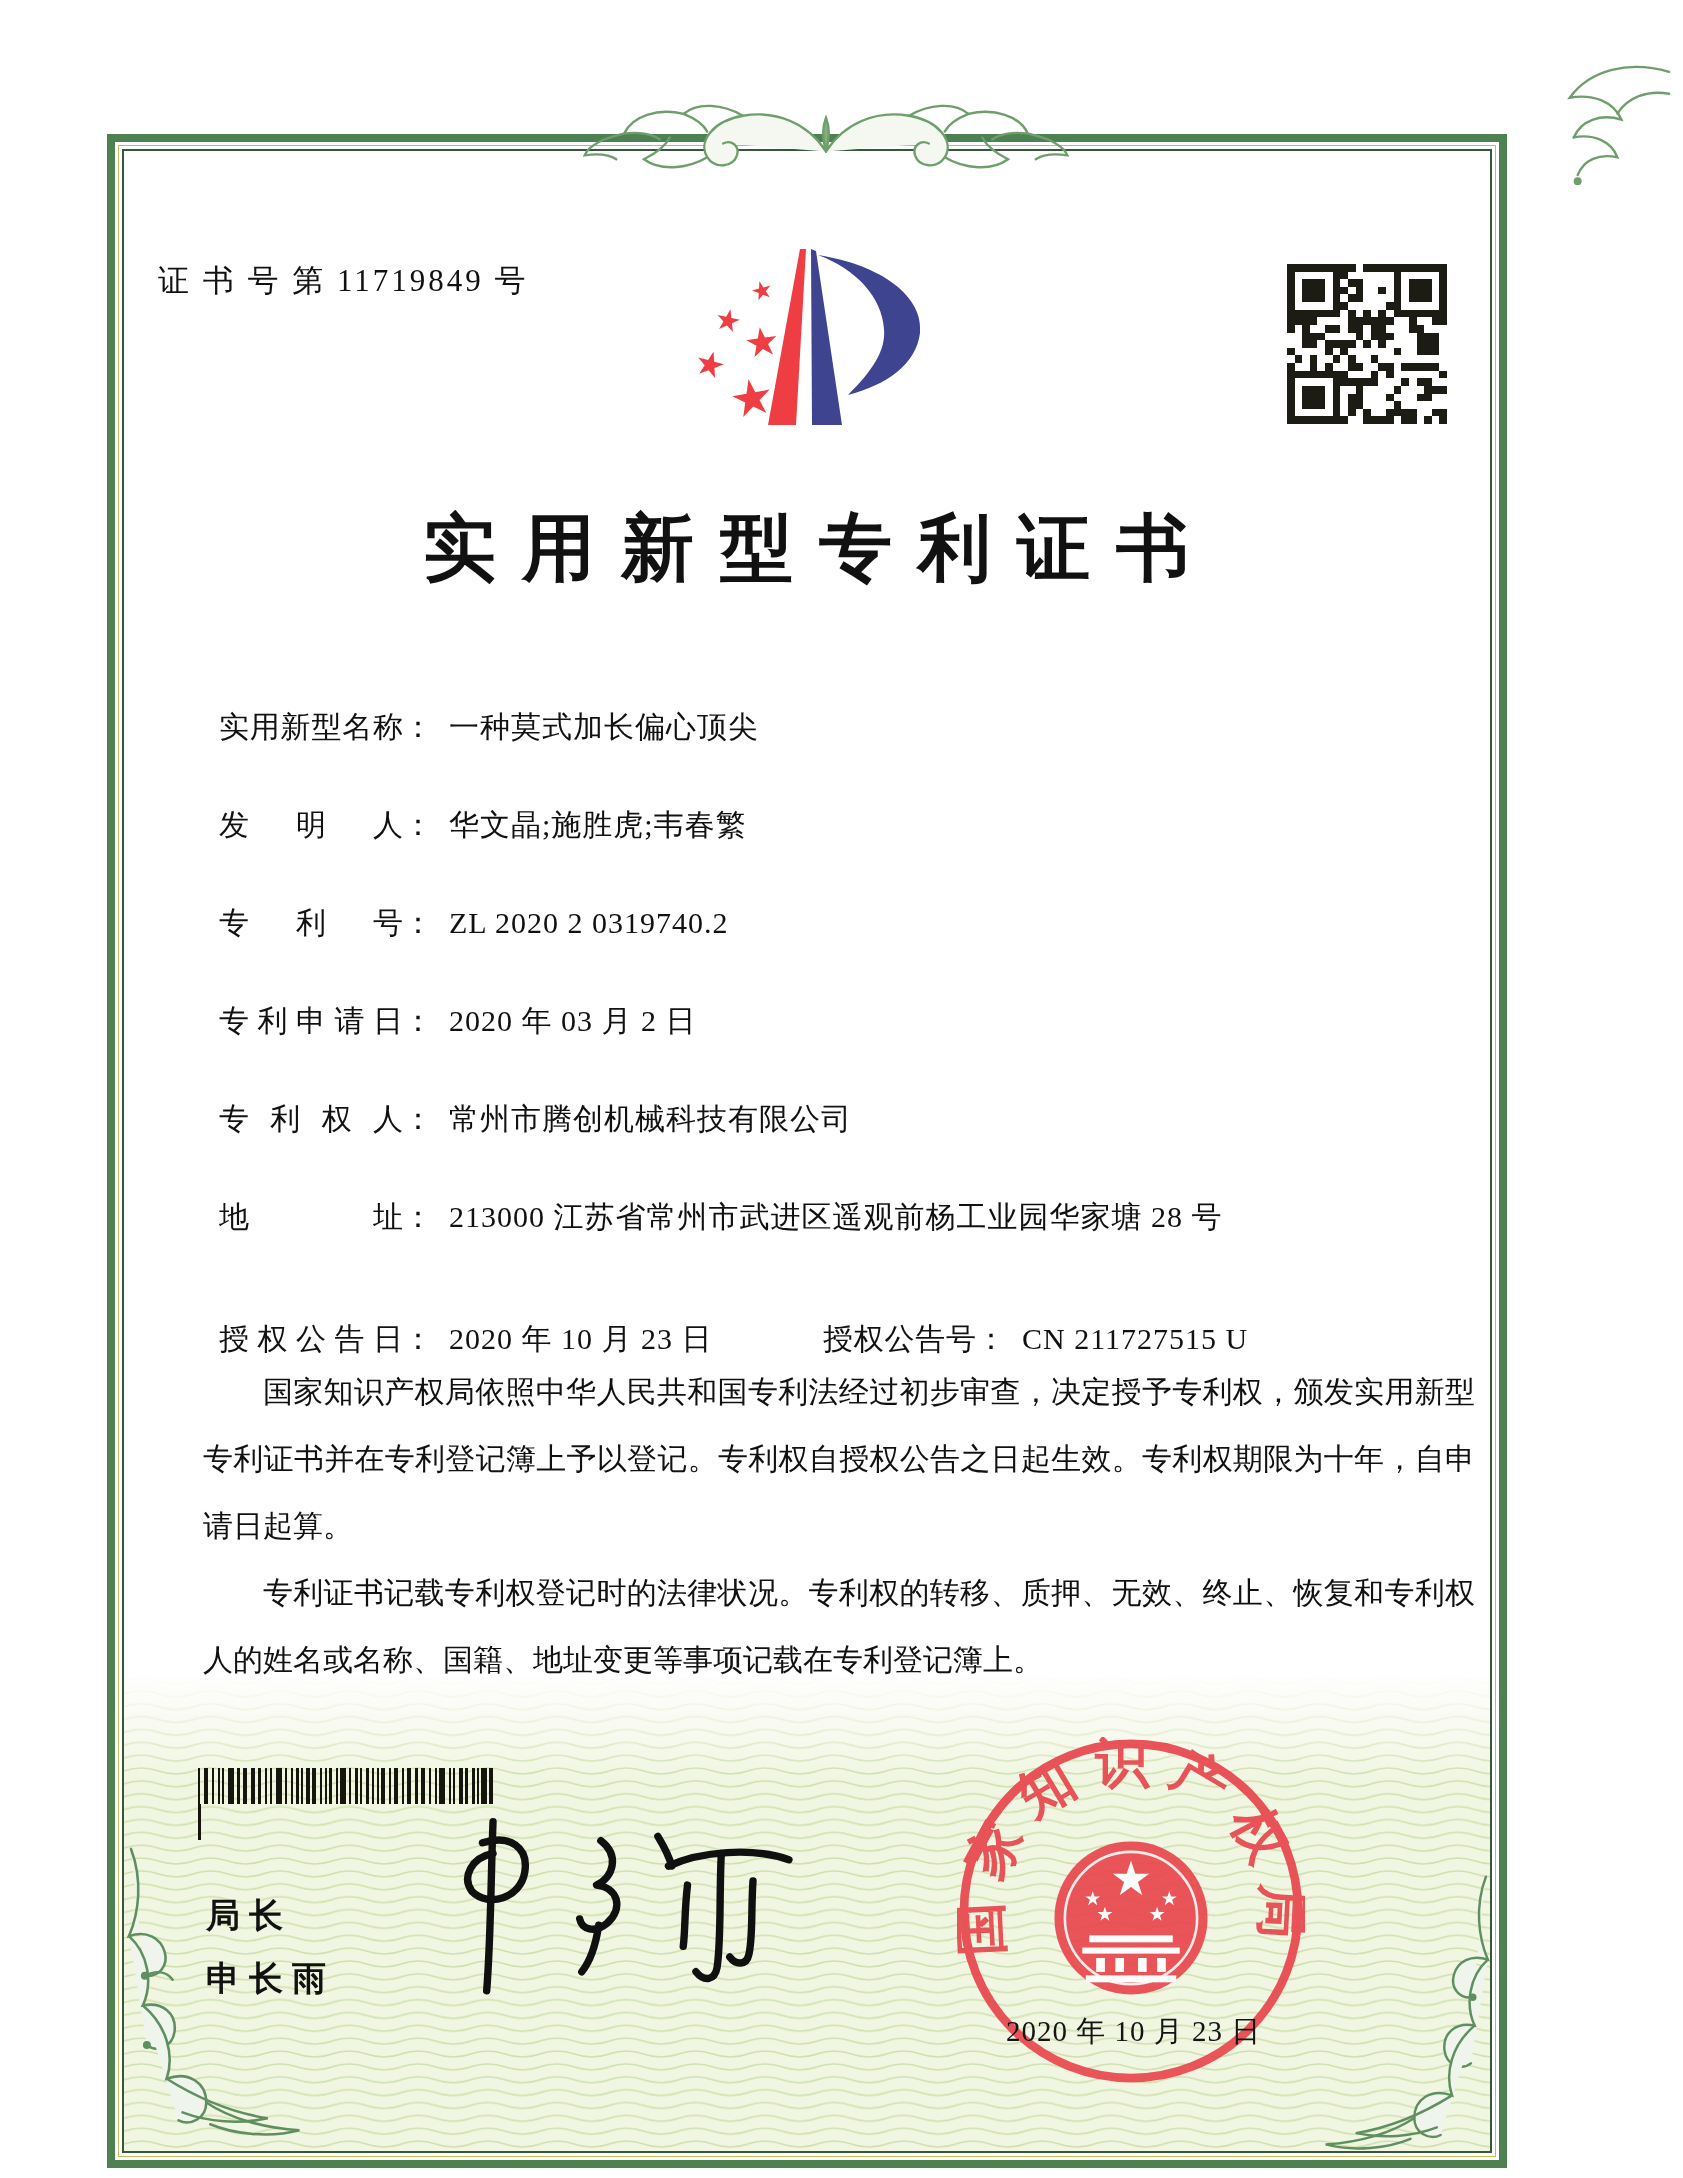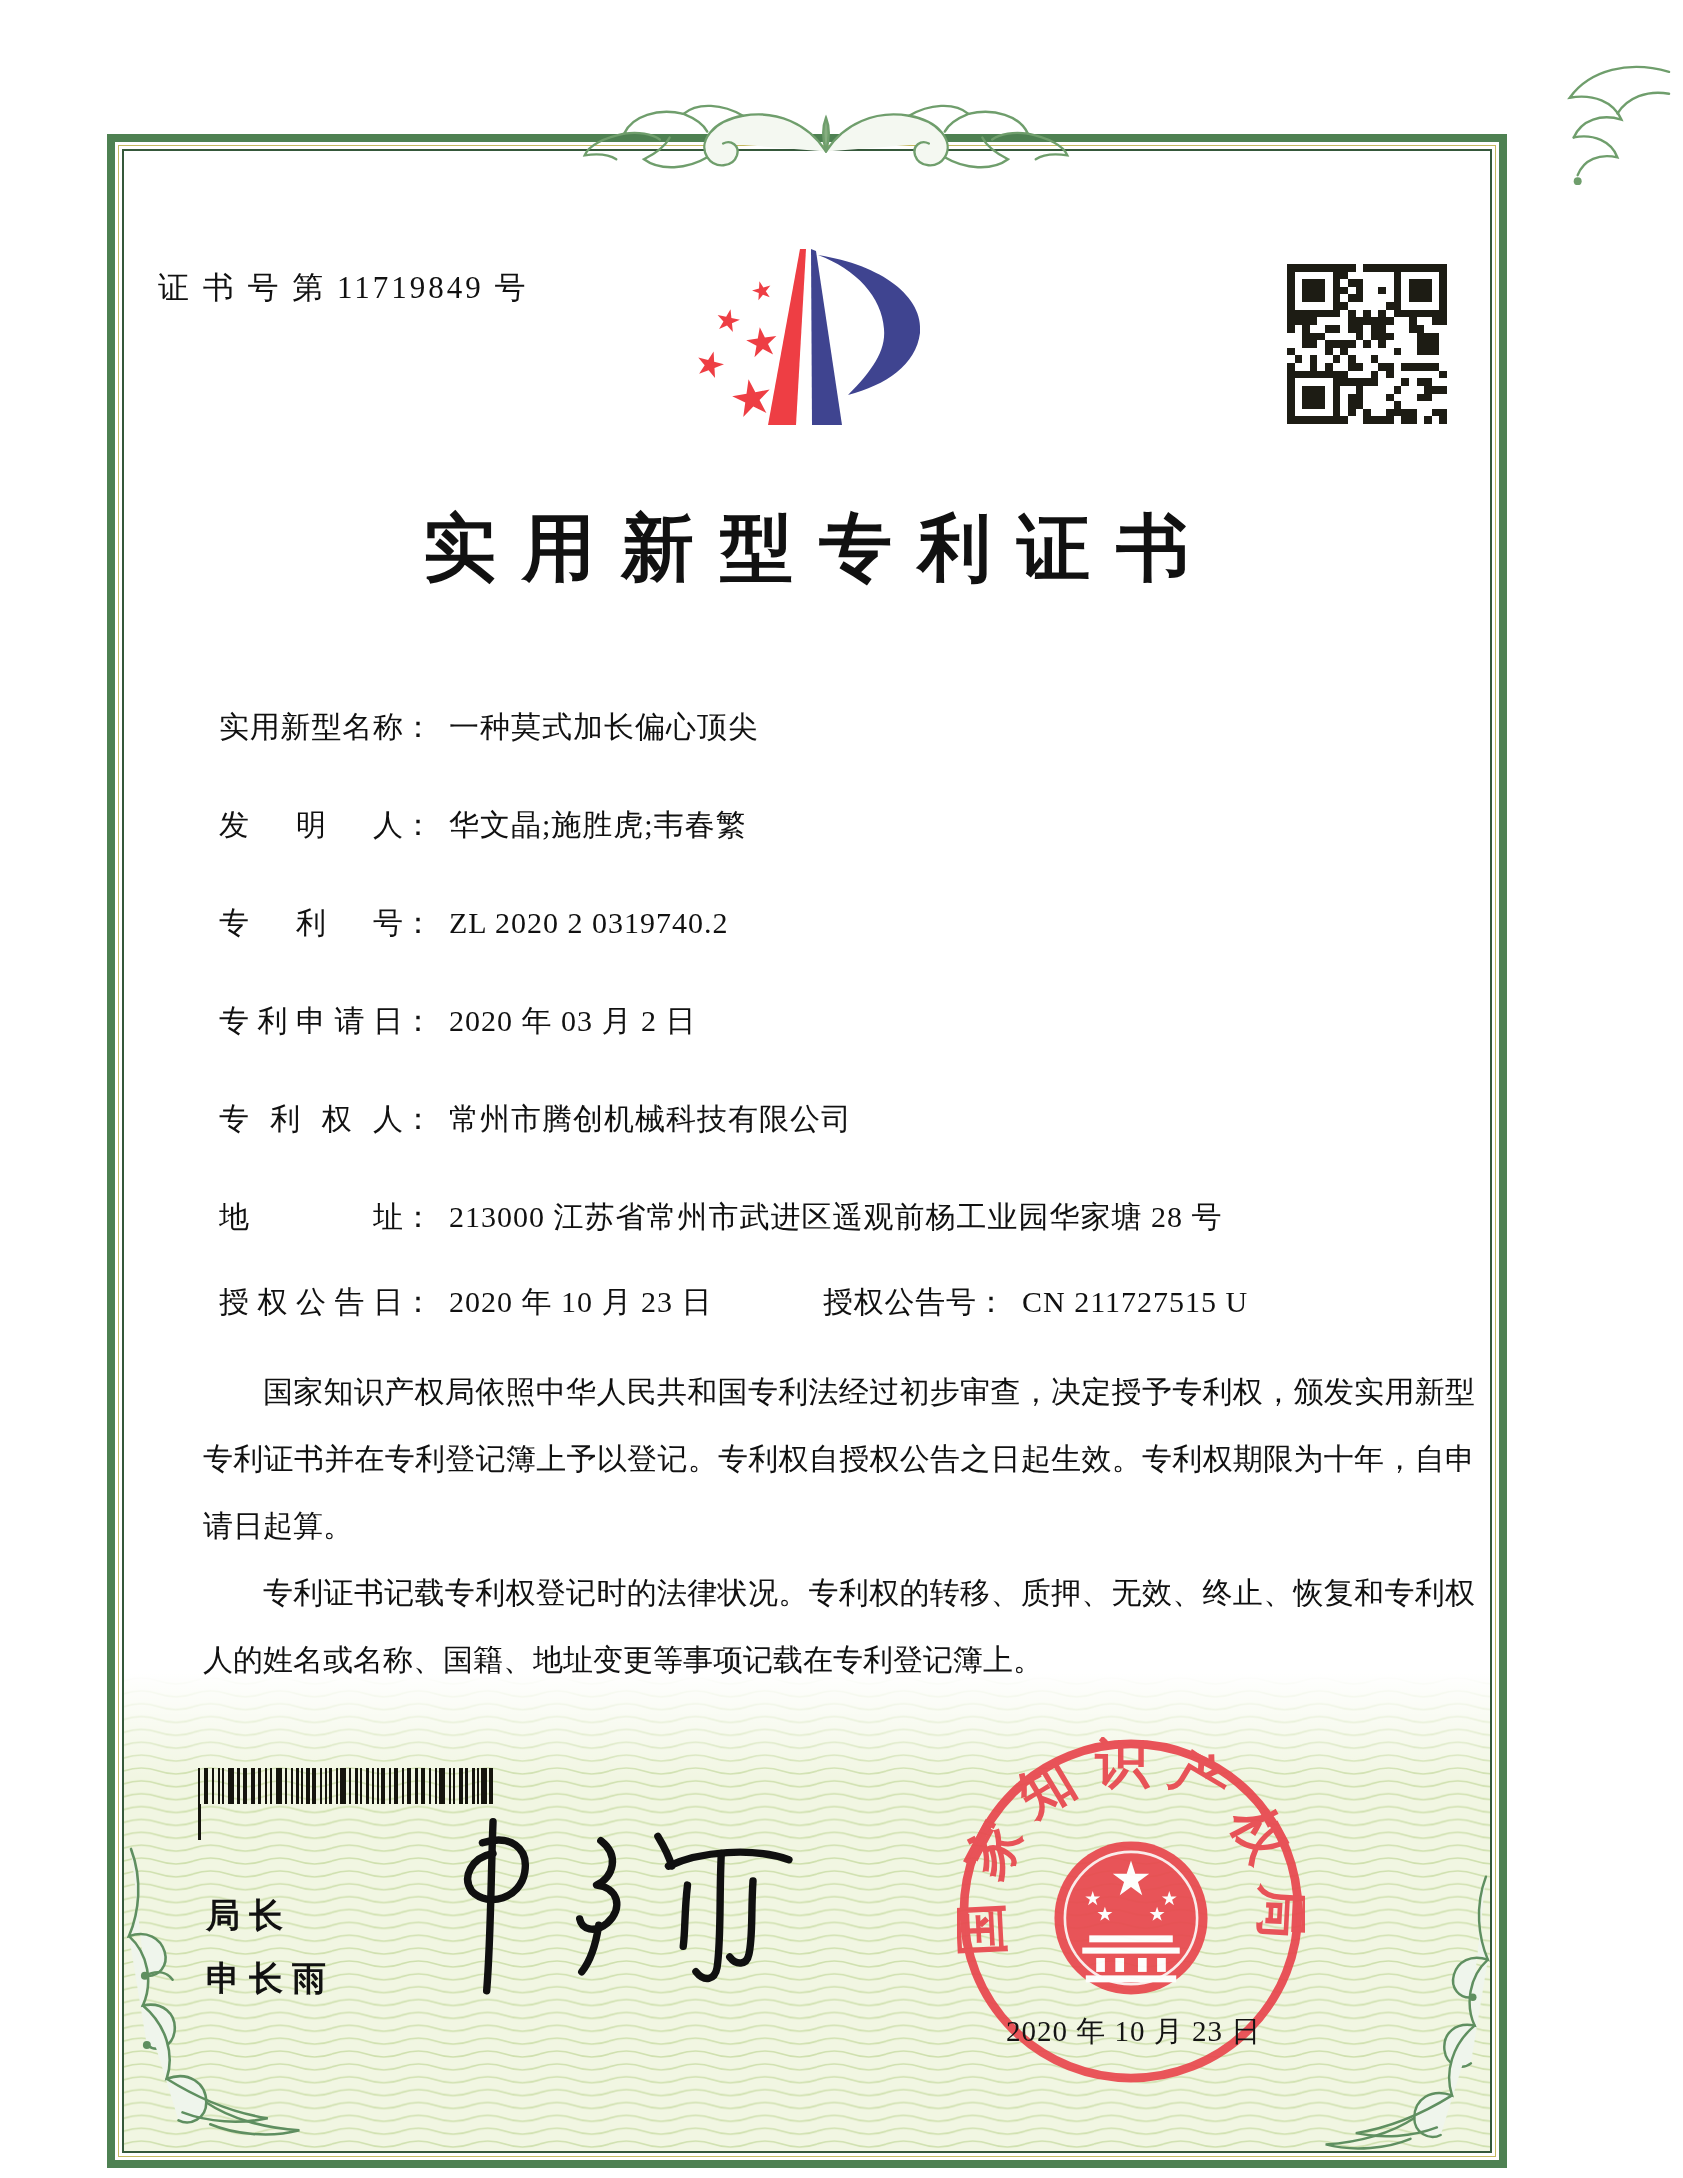--- a/index.html
+++ b/index.html
@@ -6,21 +6,21 @@
   .page{position:relative;width:1683px;height:2178px;background:#ffffff;overflow:hidden;
         font-family:"Liberation Serif","DejaVu Serif",serif;color:#111;}
   
   .frame-outer{position:absolute;left:107px;top:134px;right:176px;bottom:10px;
                border:8px solid #4e8152;}
   .frame-mid{position:absolute;left:118px;top:145px;right:187px;bottom:21px;
              border:1px solid #c5b95e;}
   .frame-inner{position:absolute;left:122px;top:149px;right:191px;bottom:25px;
                border:2px solid #35583a;}
   
-  .cert-no{position:absolute;left:158px;top:267px;font-size:31px;letter-spacing:3px;text-align:right;}
+  .cert-no{position:absolute;left:158px;top:260px;font-size:31px;letter-spacing:3px;text-align:right;}
   .logo{position:absolute;left:688px;top:241px;width:248px;height:200px;}
   .qr{position:absolute;left:1287px;top:264px;width:160px;height:160px;
       display:grid;grid-template-columns:repeat(21,1fr);grid-template-rows:repeat(21,1fr);}
   .qr div{width:100%;height:100%;}
   .qr .on{background:#1d1c14;}
   .title{position:absolute;left:122px;top:500px;width:1368px;text-align:center;
          font-size:73px;font-weight:700;letter-spacing:26px;text-indent:26px;}
   
   .field-row{position:absolute;left:203px;font-size:30px;white-space:nowrap;}
   .field-label{display:inline-block;width:184px;text-align:justify;text-align-last:justify;vertical-align:top;margin-left:16px;}
@@ -590,21 +590,21 @@
   </div>
   <div class="field-row" style="top:1001px;">
     <span class="field-label">专利申请日</span><span class="field-colon">：</span><span class="field-value">2020 年 03 月 2 日</span>
   </div>
   <div class="field-row" style="top:1099px;">
     <span class="field-label">专利权人</span><span class="field-colon">：</span><span class="field-value">常州市腾创机械科技有限公司</span>
   </div>
   <div class="field-row" style="top:1197px;">
     <span class="field-label">地址</span><span class="field-colon">：</span><span class="field-value">213000 江苏省常州市武进区遥观前杨工业园华家塘 28 号</span>
   </div>
-  <div class="field-row" style="top:1282px;width:1277px;">
+  <div class="field-row" style="top:1319px;width:1277px;">
     <span class="field-label">授权公告日</span><span class="field-colon">：</span><span class="field-value">2020 年 10 月 23 日</span>
     <span class="pair2">
       <span class="field-label">授权公告号</span><span class="field-colon">：</span><span class="field-value">CN 211727515 U</span>
     </span>
   </div>
 
   <div class="body-text">
     <p>国家知识产权局依照中华人民共和国专利法经过初步审查，决定授予专利权，颁发实用新型专利证书并在专利登记簿上予以登记。专利权自授权公告之日起生效。专利权期限为十年，自申请日起算。</p>
     <p>专利证书记载专利权登记时的法律状况。专利权的转移、质押、无效、终止、恢复和专利权人的姓名或名称、国籍、地址变更等事项记载在专利登记簿上。</p>
   </div>

